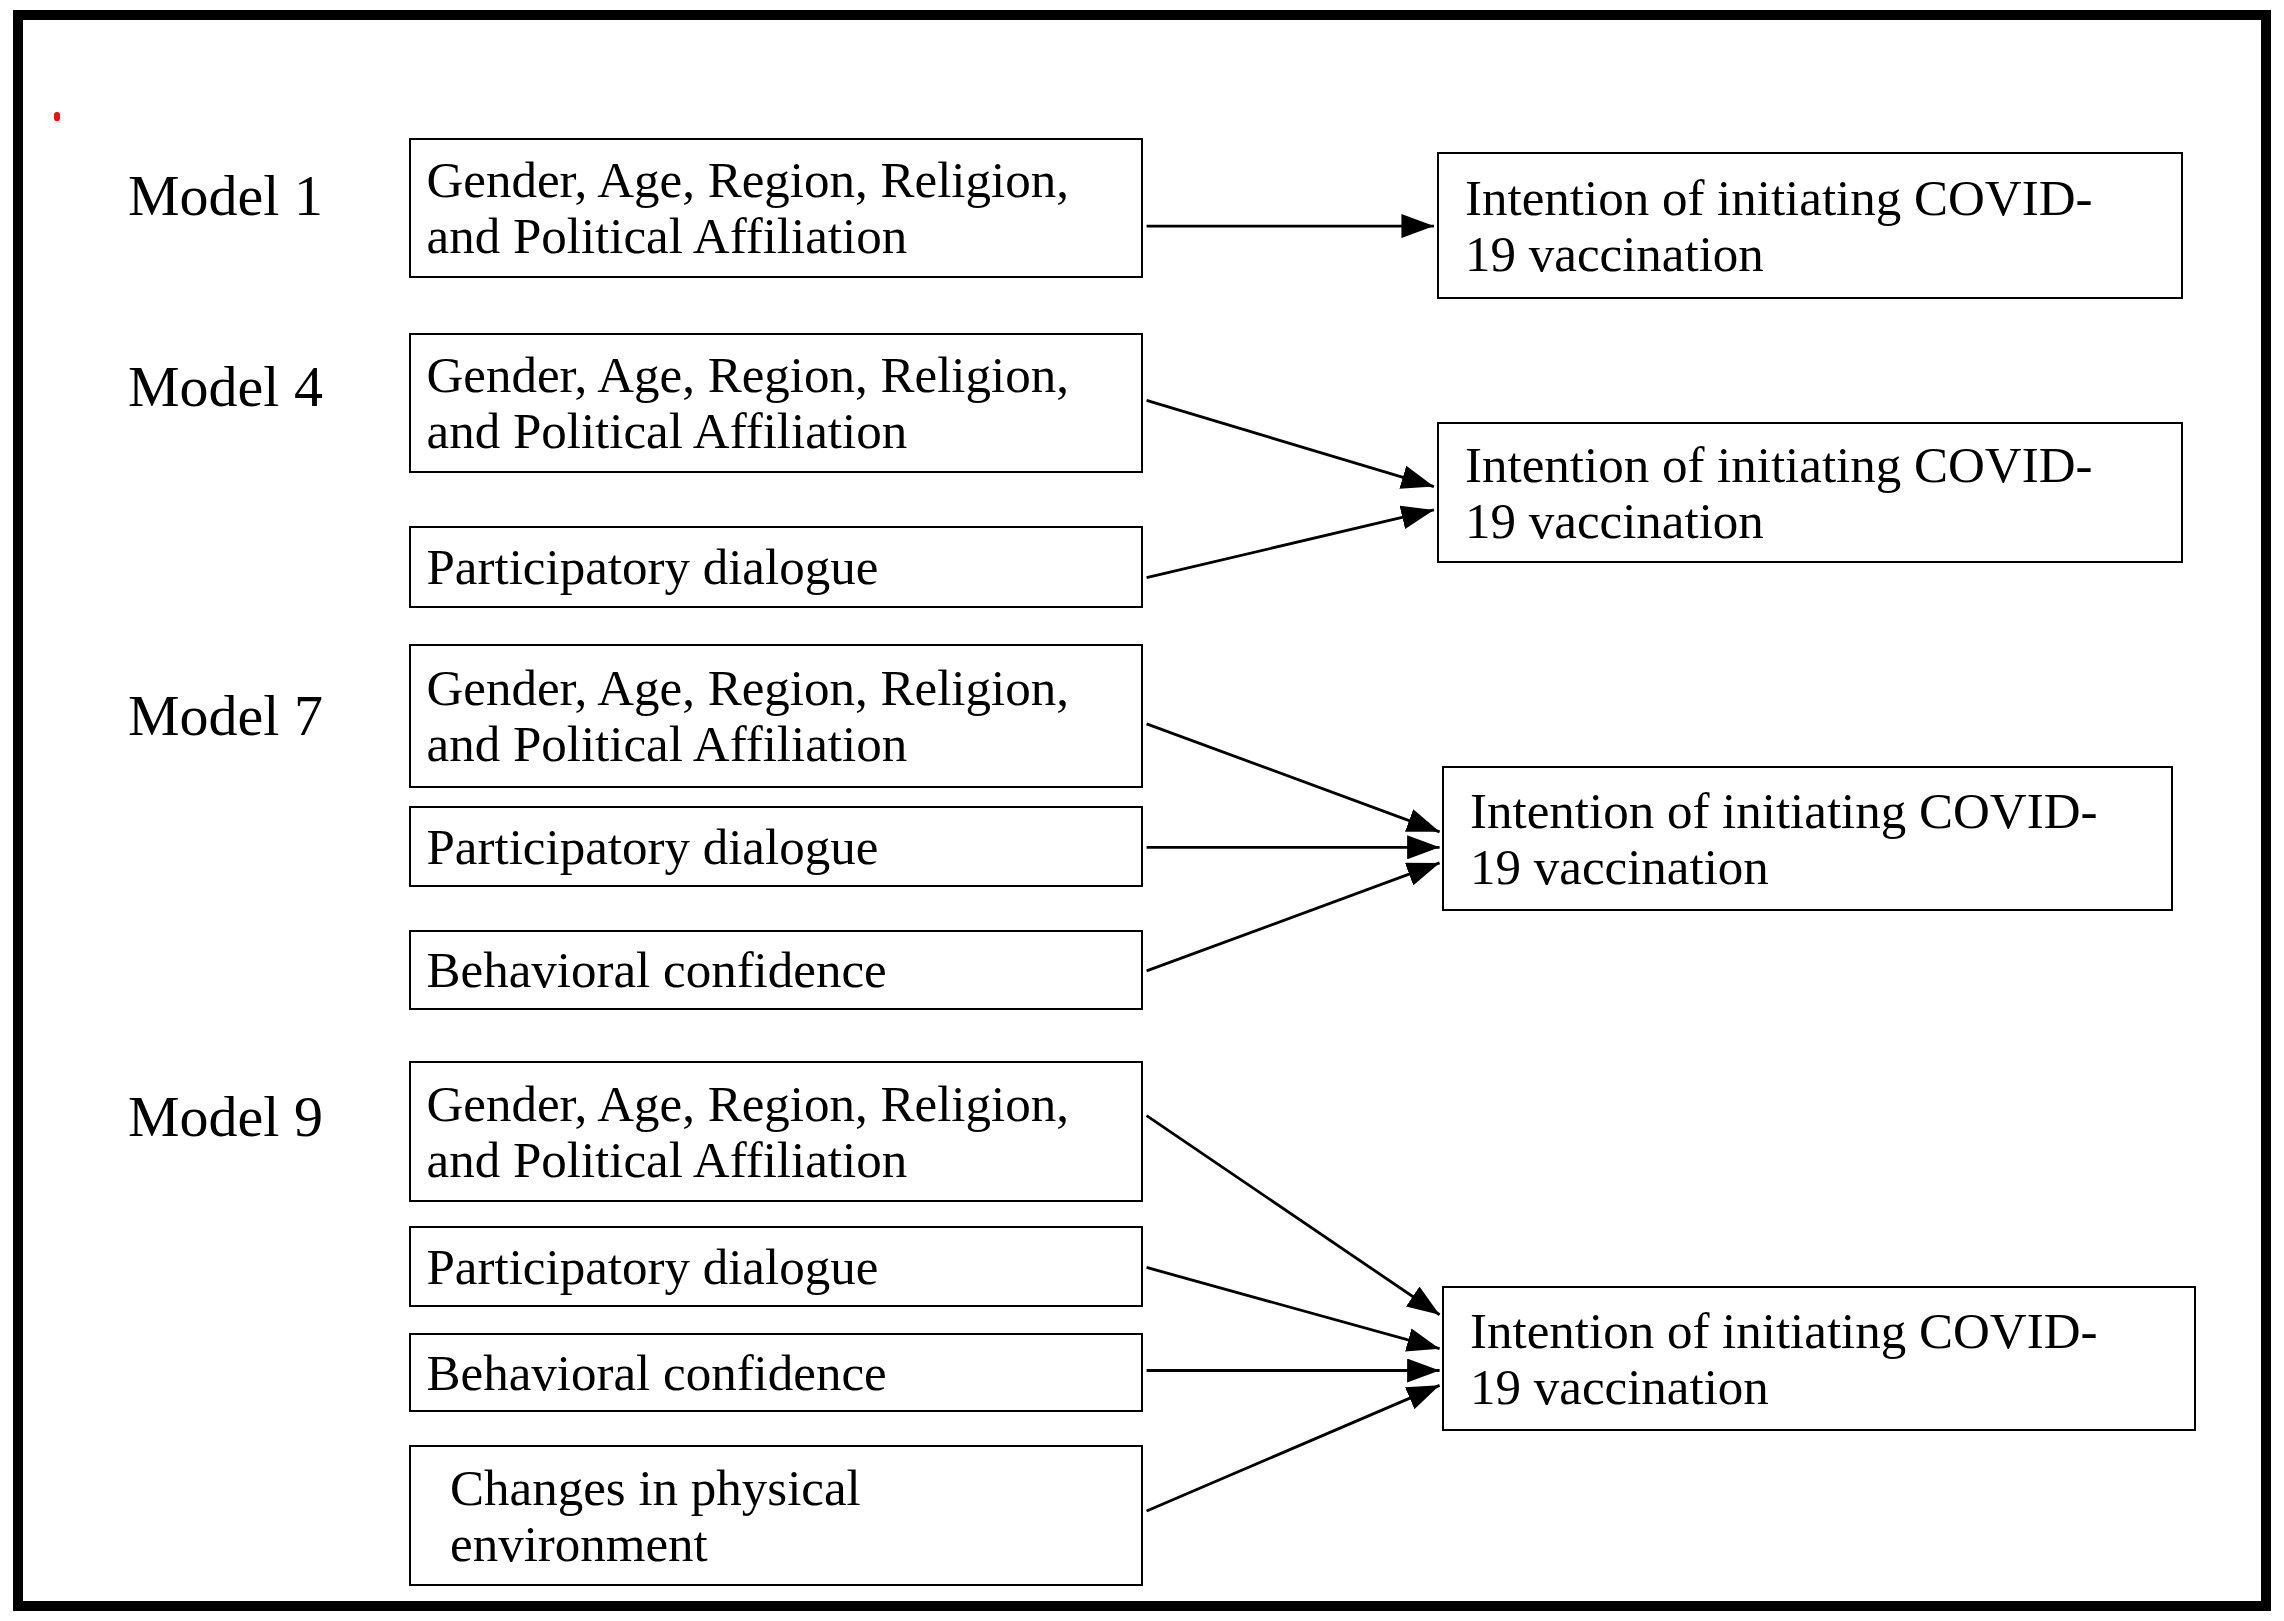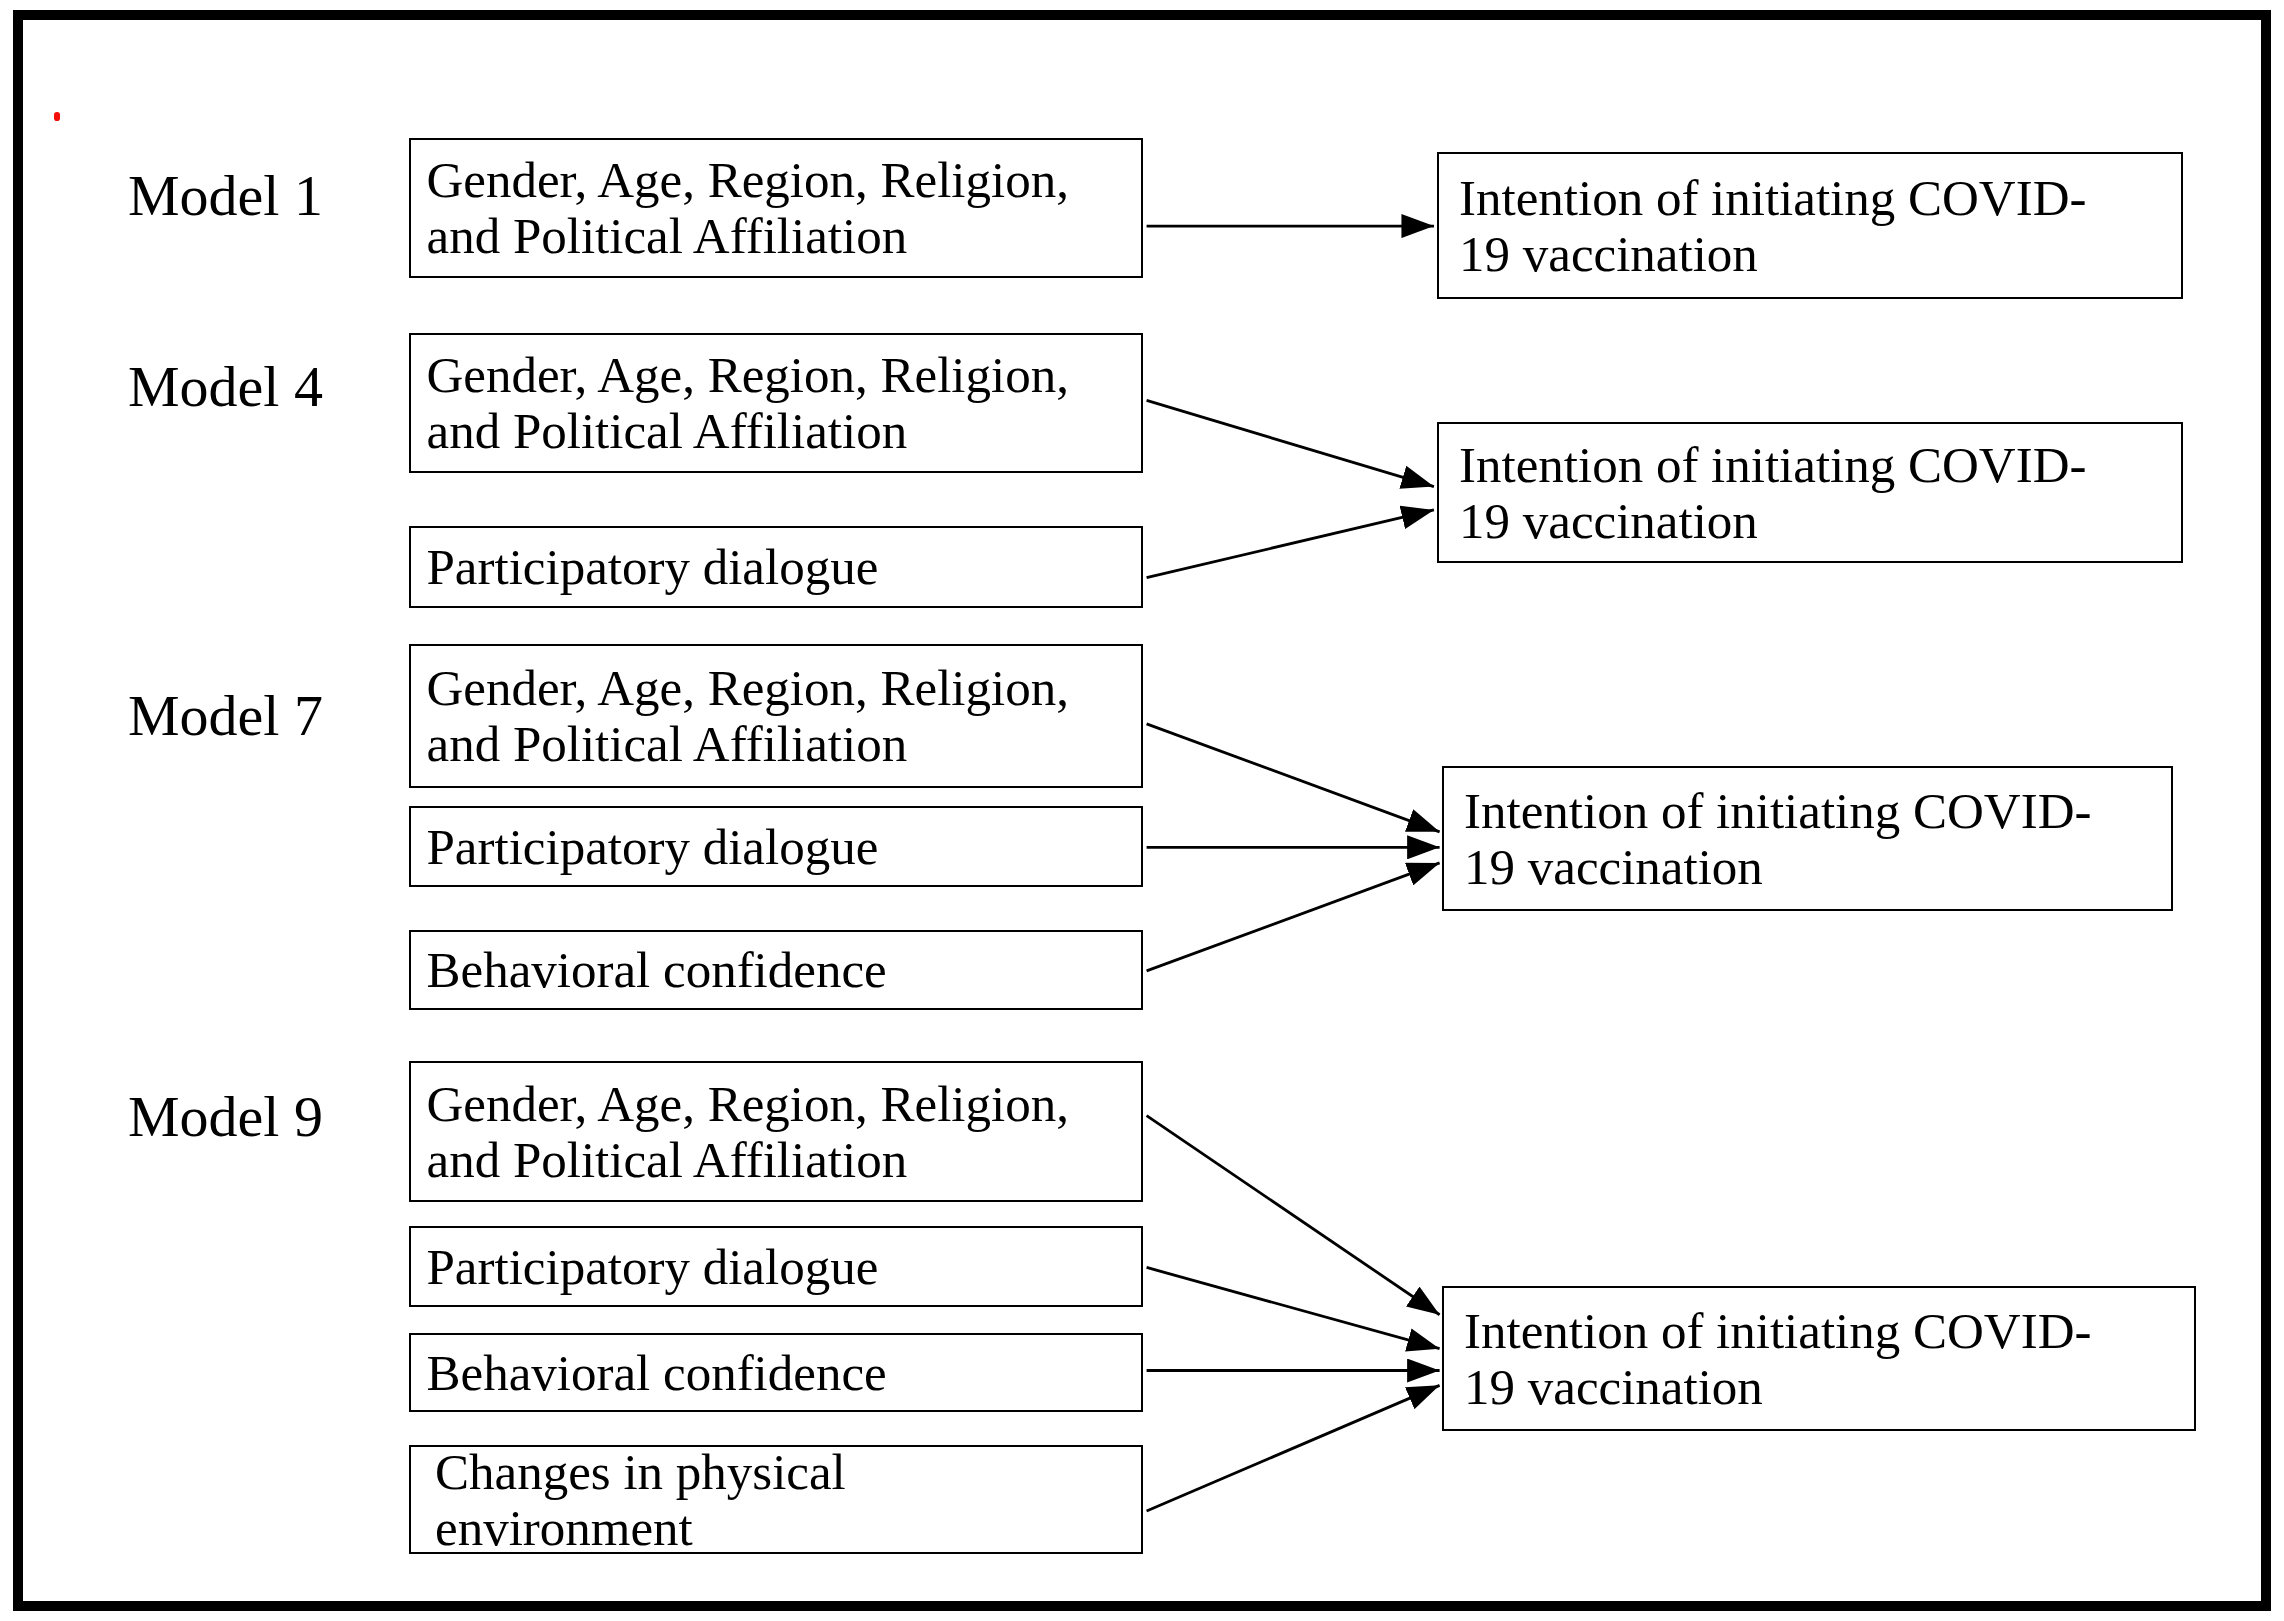--- a/index.html
+++ b/index.html
@@ -29,21 +29,21 @@
     white-space:nowrap;
   }
   .bx{
     position:absolute;box-sizing:border-box;
     border:2.8px solid #000;background:#fff;
     display:flex;flex-direction:column;justify-content:center;
     font-size:51px;line-height:56px;
     white-space:pre-line;
   }
   .pbox{left:409px;width:734px;padding:0 7px 0 15.5px;font-family:Liberation Serif, serif;}
-  .obox{padding:0 7px 0 20px;}
+  .obox{padding:0 7px 0 26px;}
   svg.arrows{
     position:absolute;left:0;top:0;
     width:2284px;height:1622px;
     pointer-events:none;
   }
   svg.arrows line{stroke:#000;stroke-width:4;}
 </style>
 </head>
 <body>
 
@@ -87,17 +87,17 @@
 <div class="bx pbox" style="top:806px;height:81px">Participatory dialogue</div>
 <div class="bx pbox" style="top:930px;height:80px">Behavioral confidence</div>
 <div class="bx obox" style="left:1442px;top:766px;width:731px;height:145px">Intention of initiating COVID-
 19 vaccination</div>
 
 <div class="mlabel" style="top:1089px">Model 9</div>
 <div class="bx pbox" style="top:1061px;height:141px">Gender, Age, Region, Religion,
 and Political Affiliation</div>
 <div class="bx pbox" style="top:1226px;height:81px">Participatory dialogue</div>
 <div class="bx pbox" style="top:1333px;height:79px">Behavioral confidence</div>
-<div class="bx pbox" style="top:1445px;height:109px;padding-left:24px">Changes in physical
+<div class="bx pbox" style="top:1445px;height:141px;padding-left:39px">Changes in physical
 environment</div>
 <div class="bx obox" style="left:1442px;top:1286px;width:754px;height:145px">Intention of initiating COVID-
 19 vaccination</div>
 
 
 </body></html>

